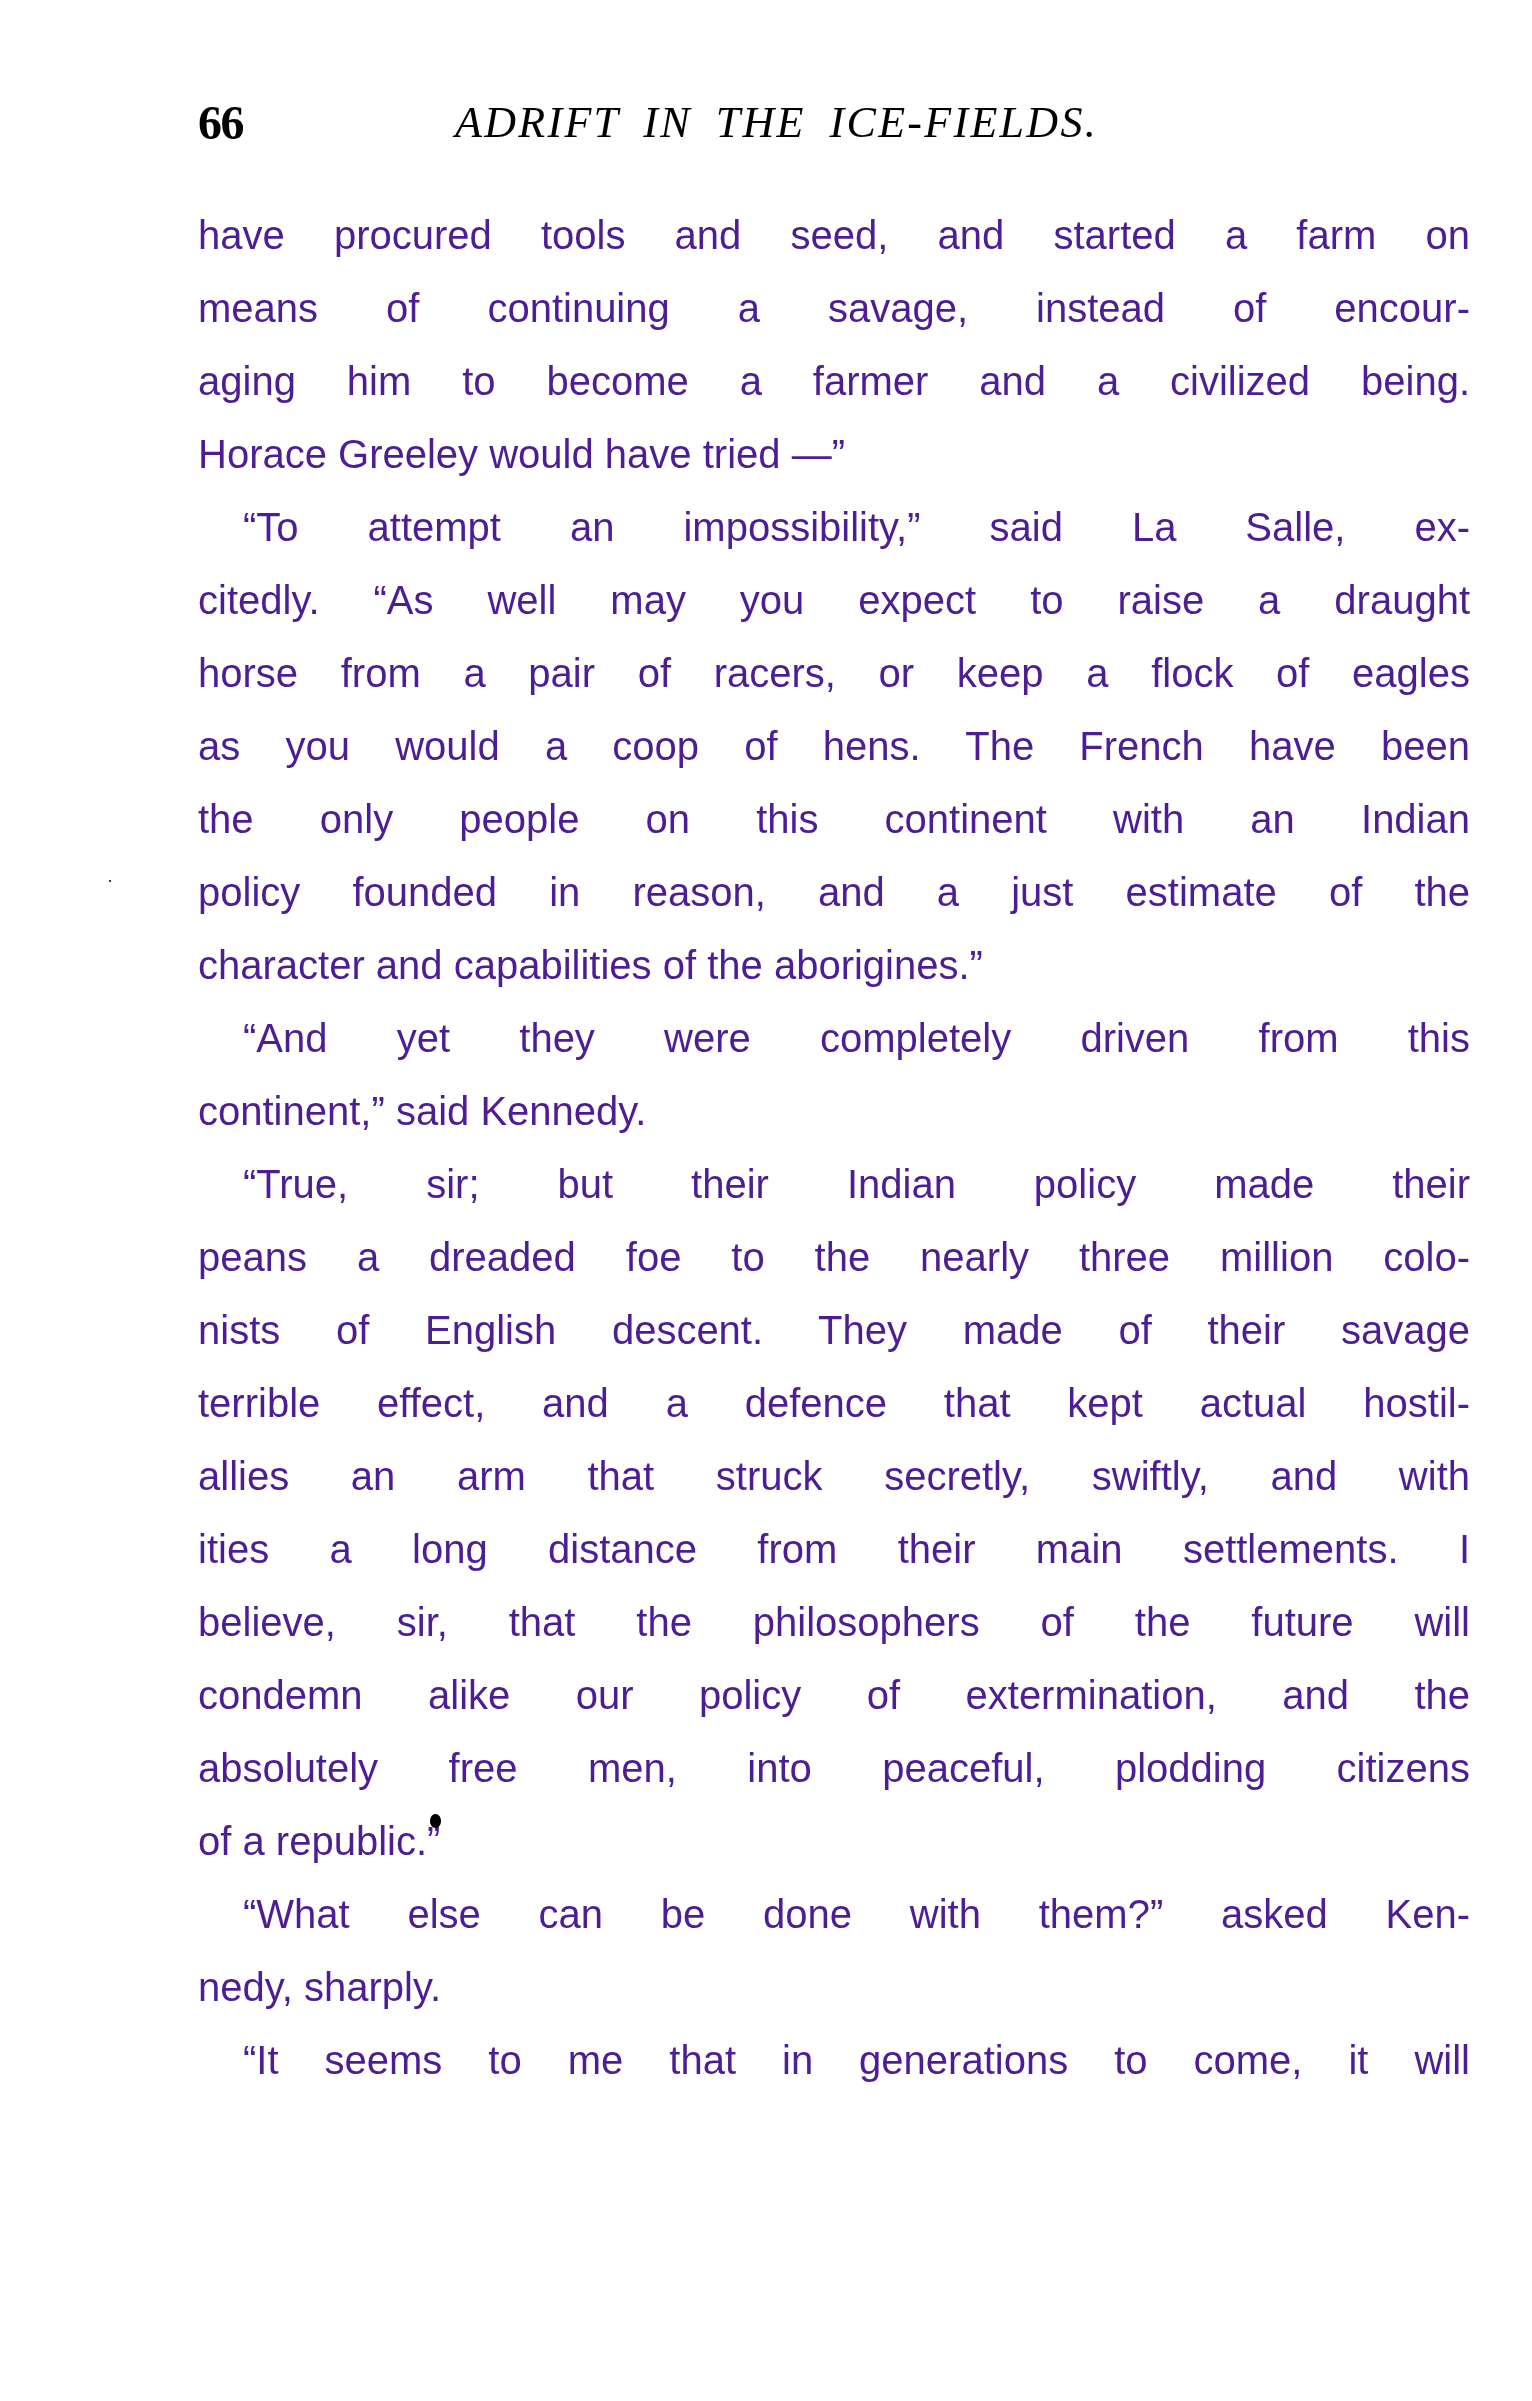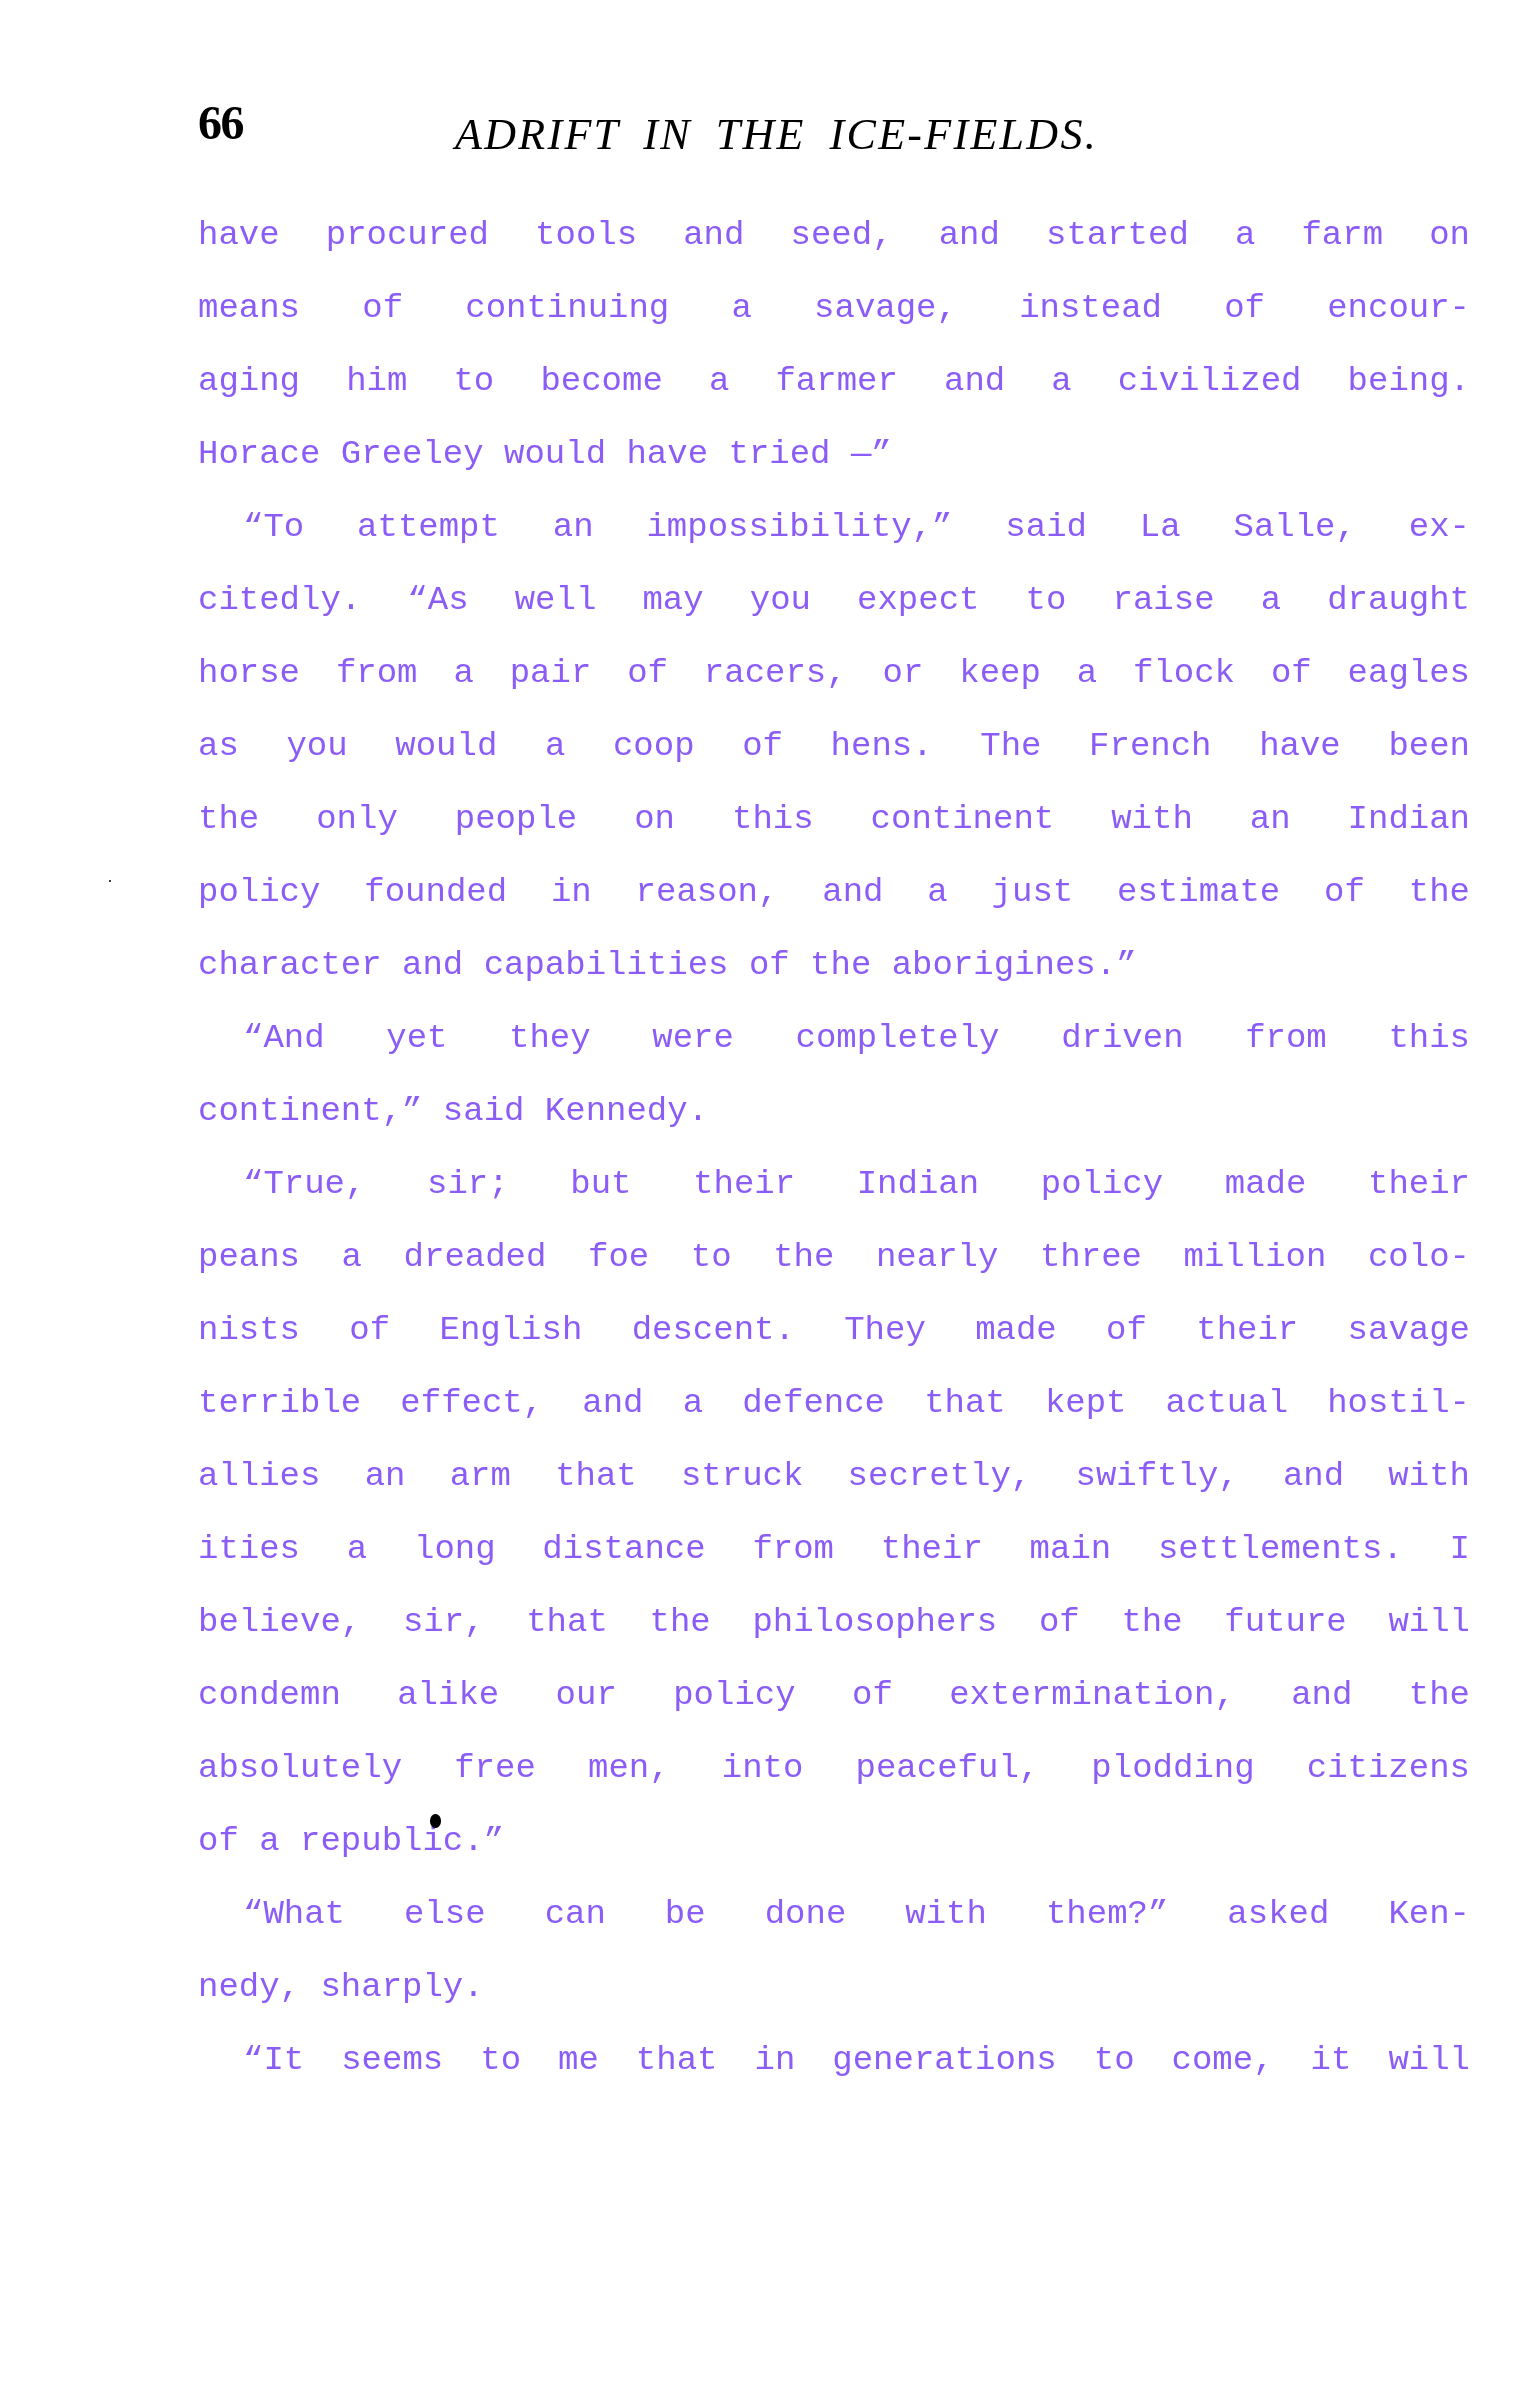--- a/index.html
+++ b/index.html
@@ -1,23 +1,23 @@
 <!DOCTYPE html>
 <html style="font-size:12px"><head>
 <meta charset="utf-8">
 <style>
   html, body { margin: 0; padding: 0; background: #ffffff; }
   body { width: 1532px; height: 2401px; position: relative; overflow: hidden; }
   .page { position: absolute; left: 0; top: 0; width: 1532px; height: 1831px; background: #fff; color: #000; }
   .running-head { position: absolute; top: 96px; left: 198px; width: 1272px; height: 53px;
     font-family: "Liberation Serif", "DejaVu Serif", serif; }
   .folio { position: absolute; left: 0; top: 0; font-size: 48px; line-height: 53px; font-weight: bold; letter-spacing: -1.5px; }
-  .title { position: absolute; left: 257px; top: 12px; font-size: 44px; line-height: 53px; font-style: italic; letter-spacing: 2.3px; word-spacing: 10.5px; }
+  .title { position: absolute; left: 257px; top: 0; font-size: 44px; line-height: 53px; font-style: italic; letter-spacing: 2.3px; word-spacing: 10.5px; }
   .body-text { position: absolute; left: 198px; top: 199px; width: 1272px;
-    font-family: Liberation Mono, monospace; font-size: 34px; color: #8b5cf6; }
+    font-family: Liberation Sans, sans-serif; font-size: 40px; color: #4c1d95; }
   .line { display: block; height: 73px; line-height: 73px; white-space: nowrap; text-align: justify; text-align-last: justify; }
   .line.last { text-align: left; text-align-last: left; }
   .line.indent { padding-left: 45px; }
   .speck { position: absolute; background: #000; border-radius: 50%; }
 </style>
 </head>
 <body>
 
 <div class="page">
   <div class="running-head">

